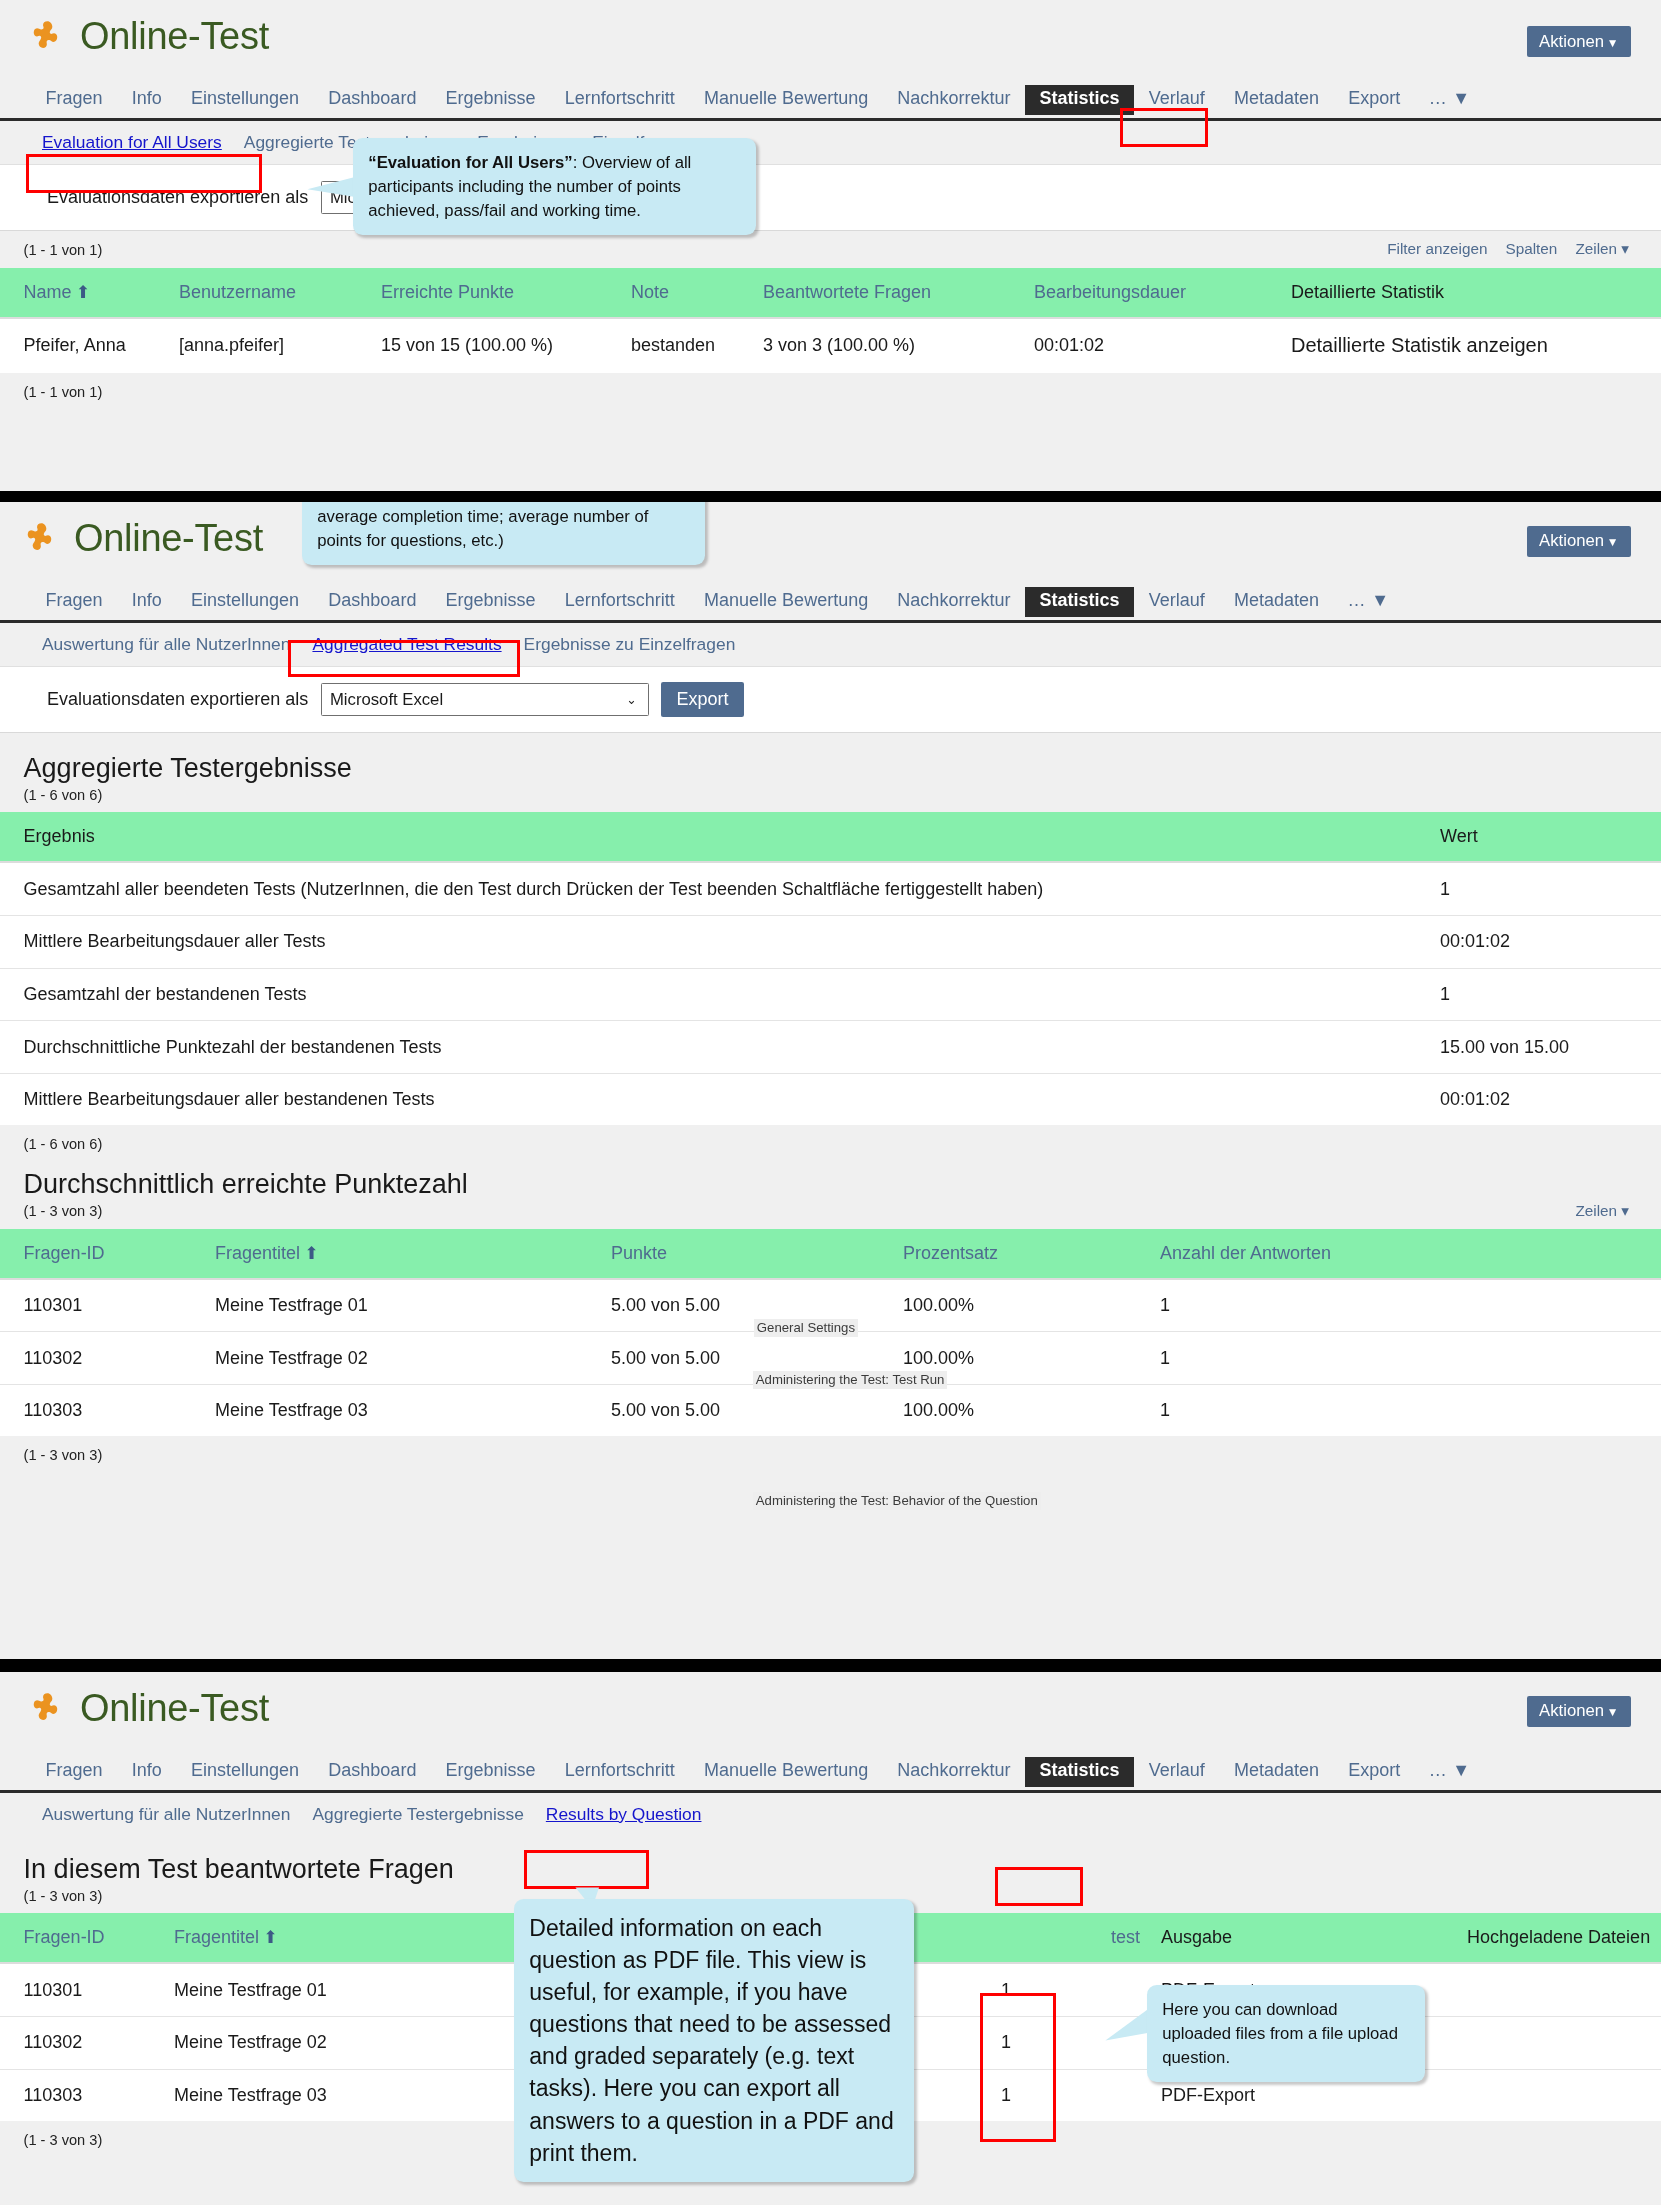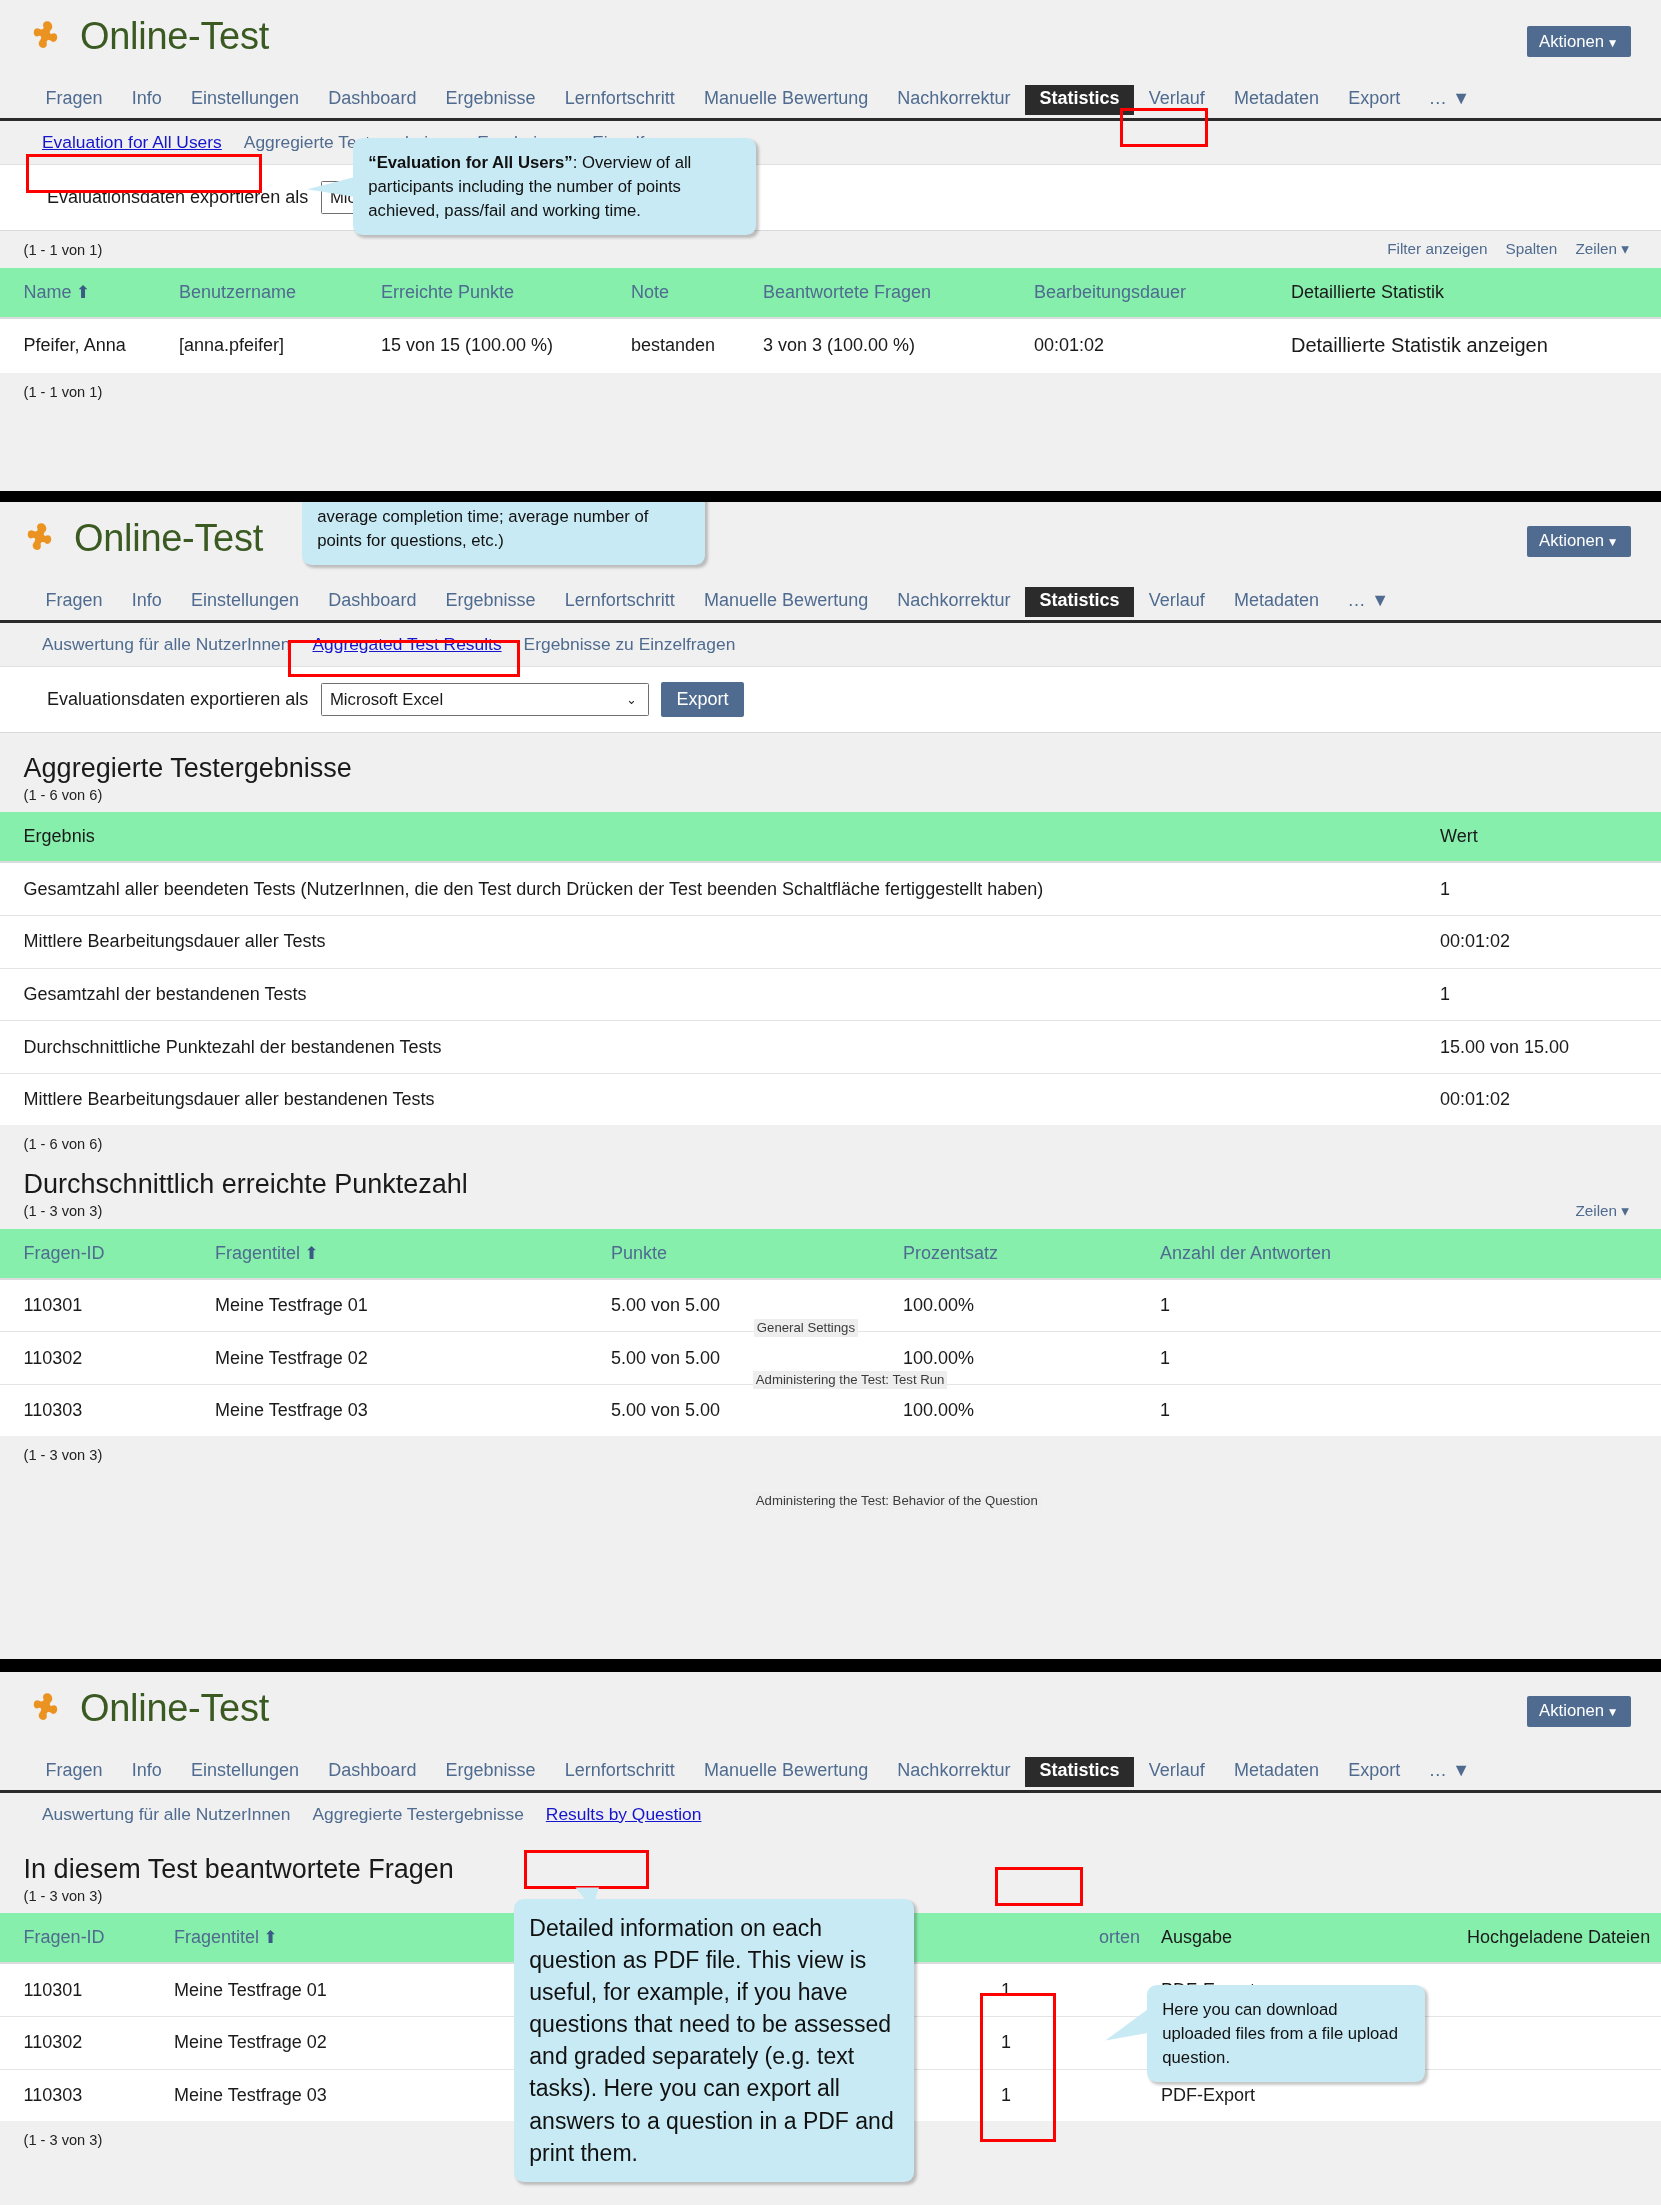--- a/index.html
+++ b/index.html
@@ -525,21 +525,21 @@
           <col style="width:174px">
           <col style="width:827px">
           <col style="width:139px">
           <col style="width:327px">
           <col>
         </colgroup>
       <thead>
         <tr>
           <th class="ind">Fragen-ID</th>
           <th><span>Fragentitel</span><span class="sortarrow">⬆</span></th>
-          <th style="text-align:right; padding-right:0;">orten</th>
+          <th style="text-align:right; padding-right:0;">test</th>
           <th class="plain" style="padding-left:21px;">Ausgabe</th>
           <th class="plain">Hochgeladene Dateien</th>
         </tr>
       </thead>
       <tbody>
         <tr>
           <td class="ind">110301</td>
           <td>Meine Testfrage 01</td>
           <td>1</td>
           <td class="link" style="padding-left:21px;">PDF-Export</td>

